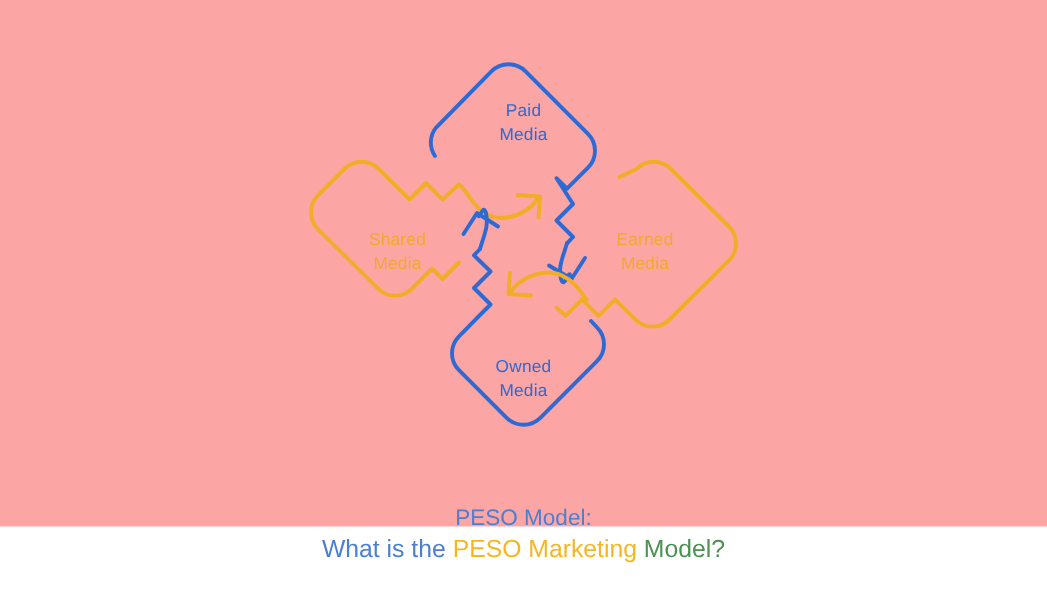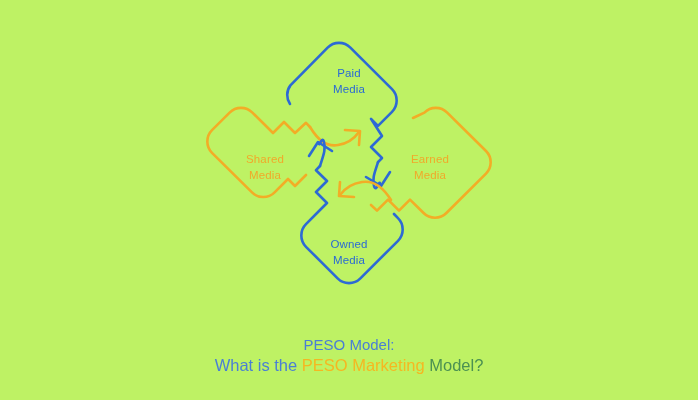--- a/index.html
+++ b/index.html
@@ -9,22 +9,22 @@
   body {
     width: 698px;
     height: 400px;
     background: #ffffff;
     font-family: "Liberation Sans", sans-serif;
     overflow: hidden;
   }
   #stage {
     position: relative;
     width: 698px;
-    height: 400px;
-    background: #bef264;
+    height: 351px;
+    background: #fca5a5;
   }
   #peso-diagram {
     position: absolute;
     left: 0;
     top: 0;
     width: 698px;
     height: 400px;
     display: block;
   }
   .node-label {

